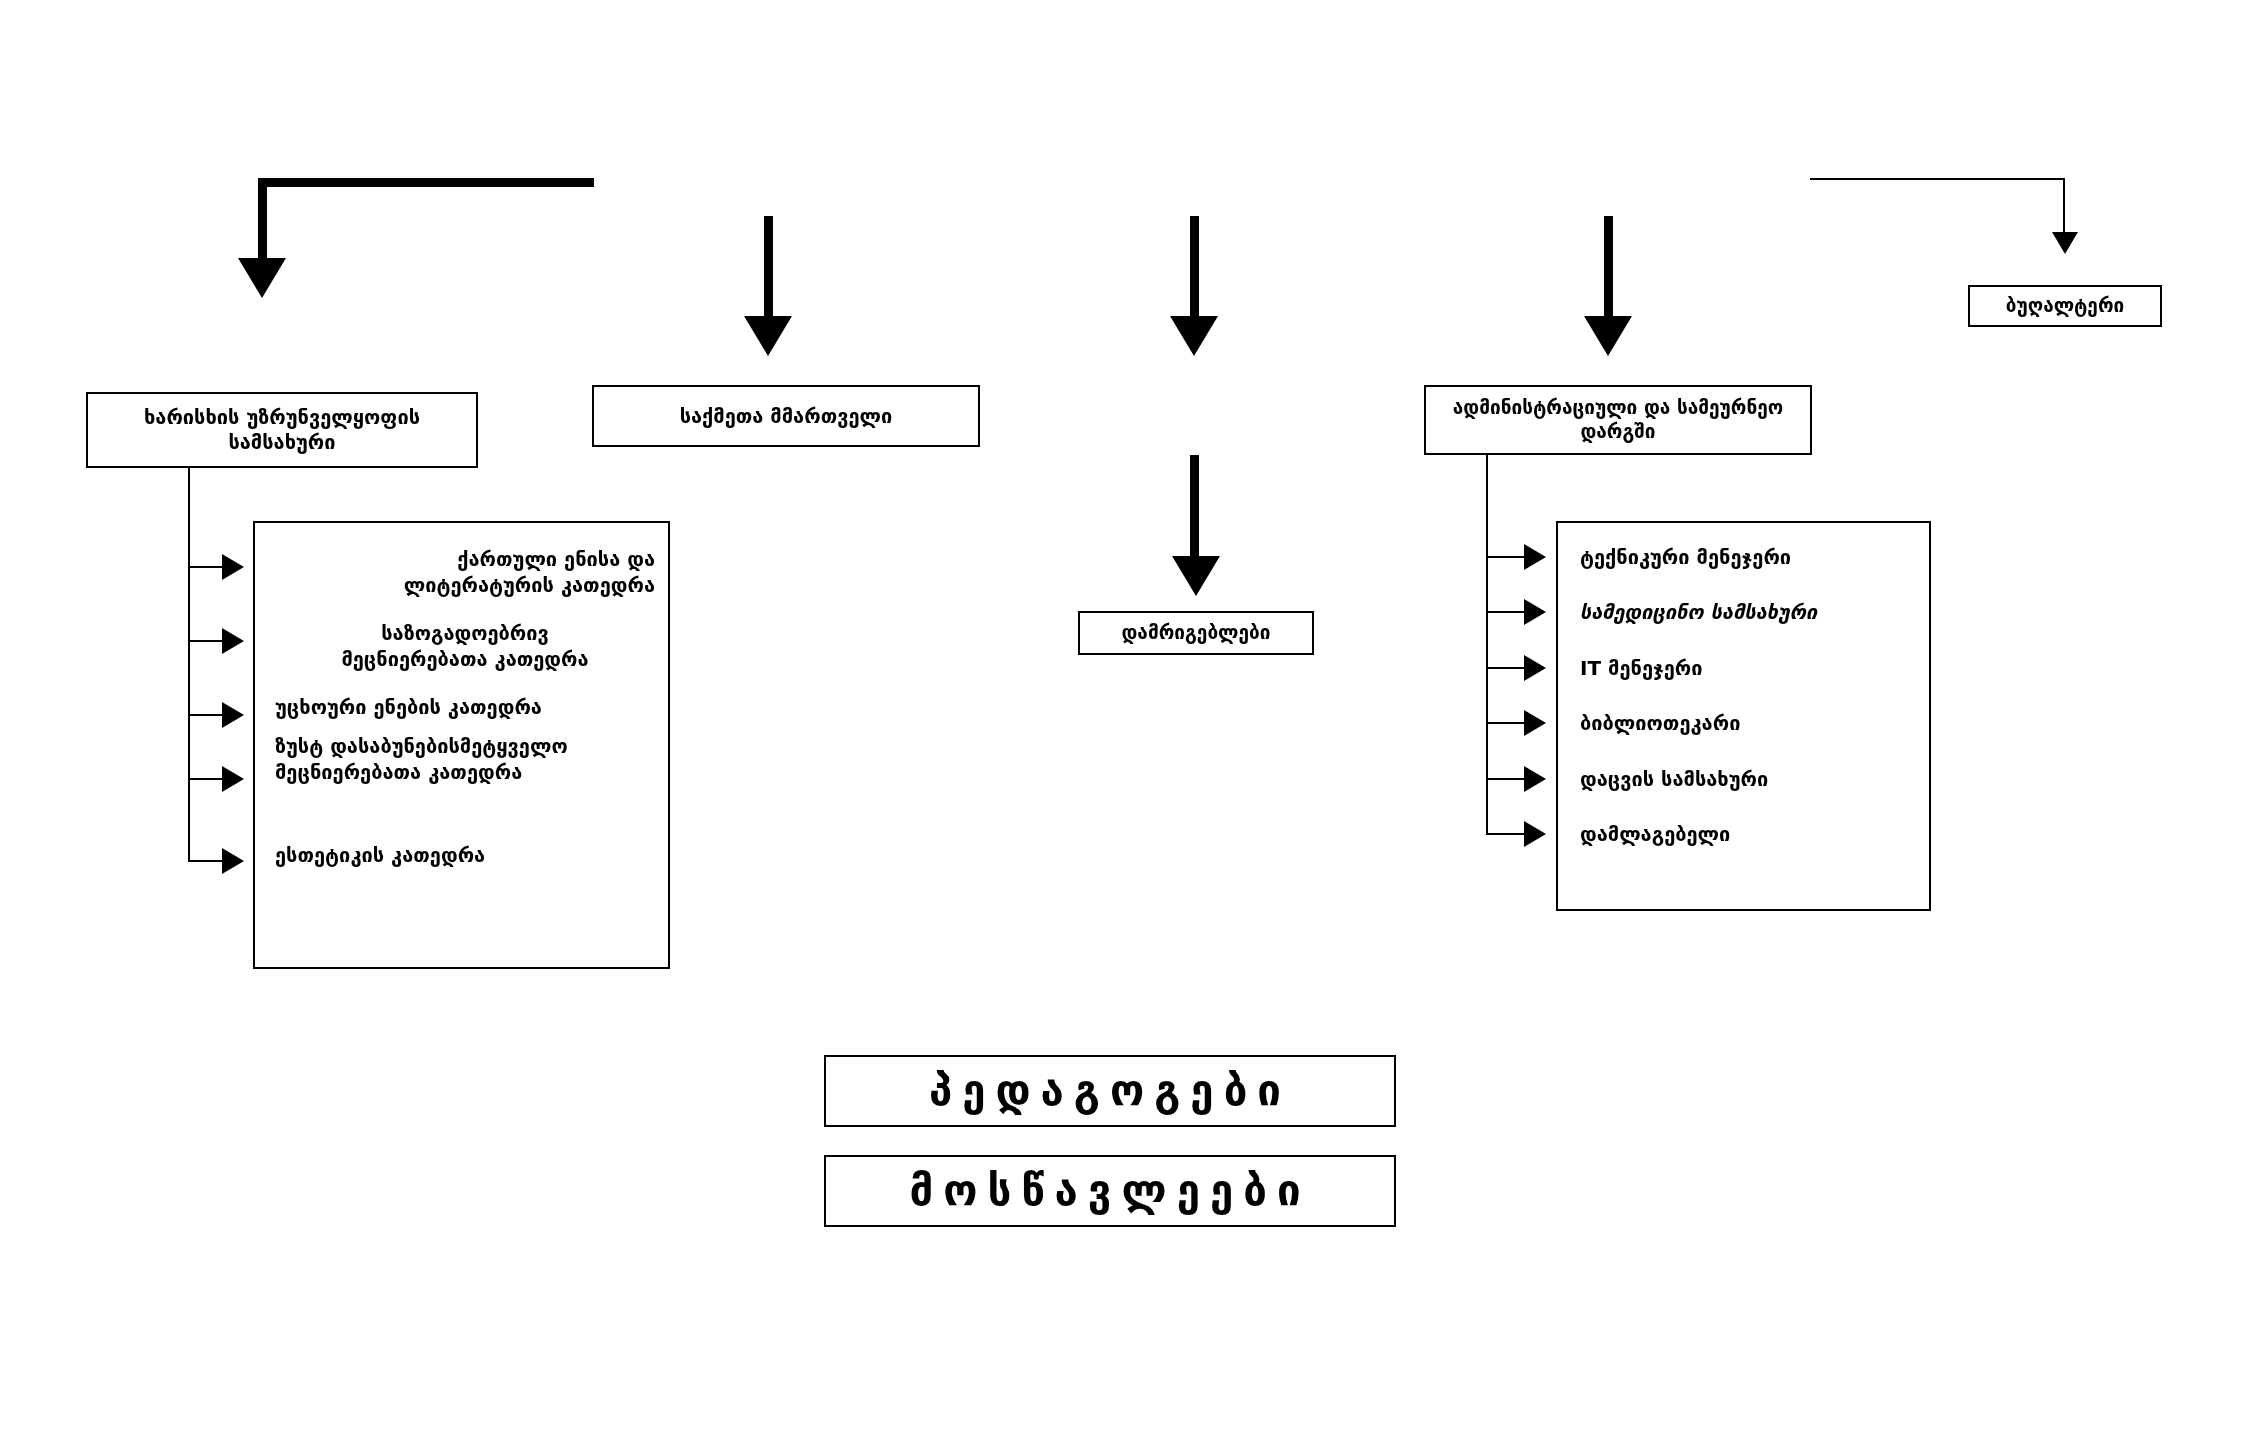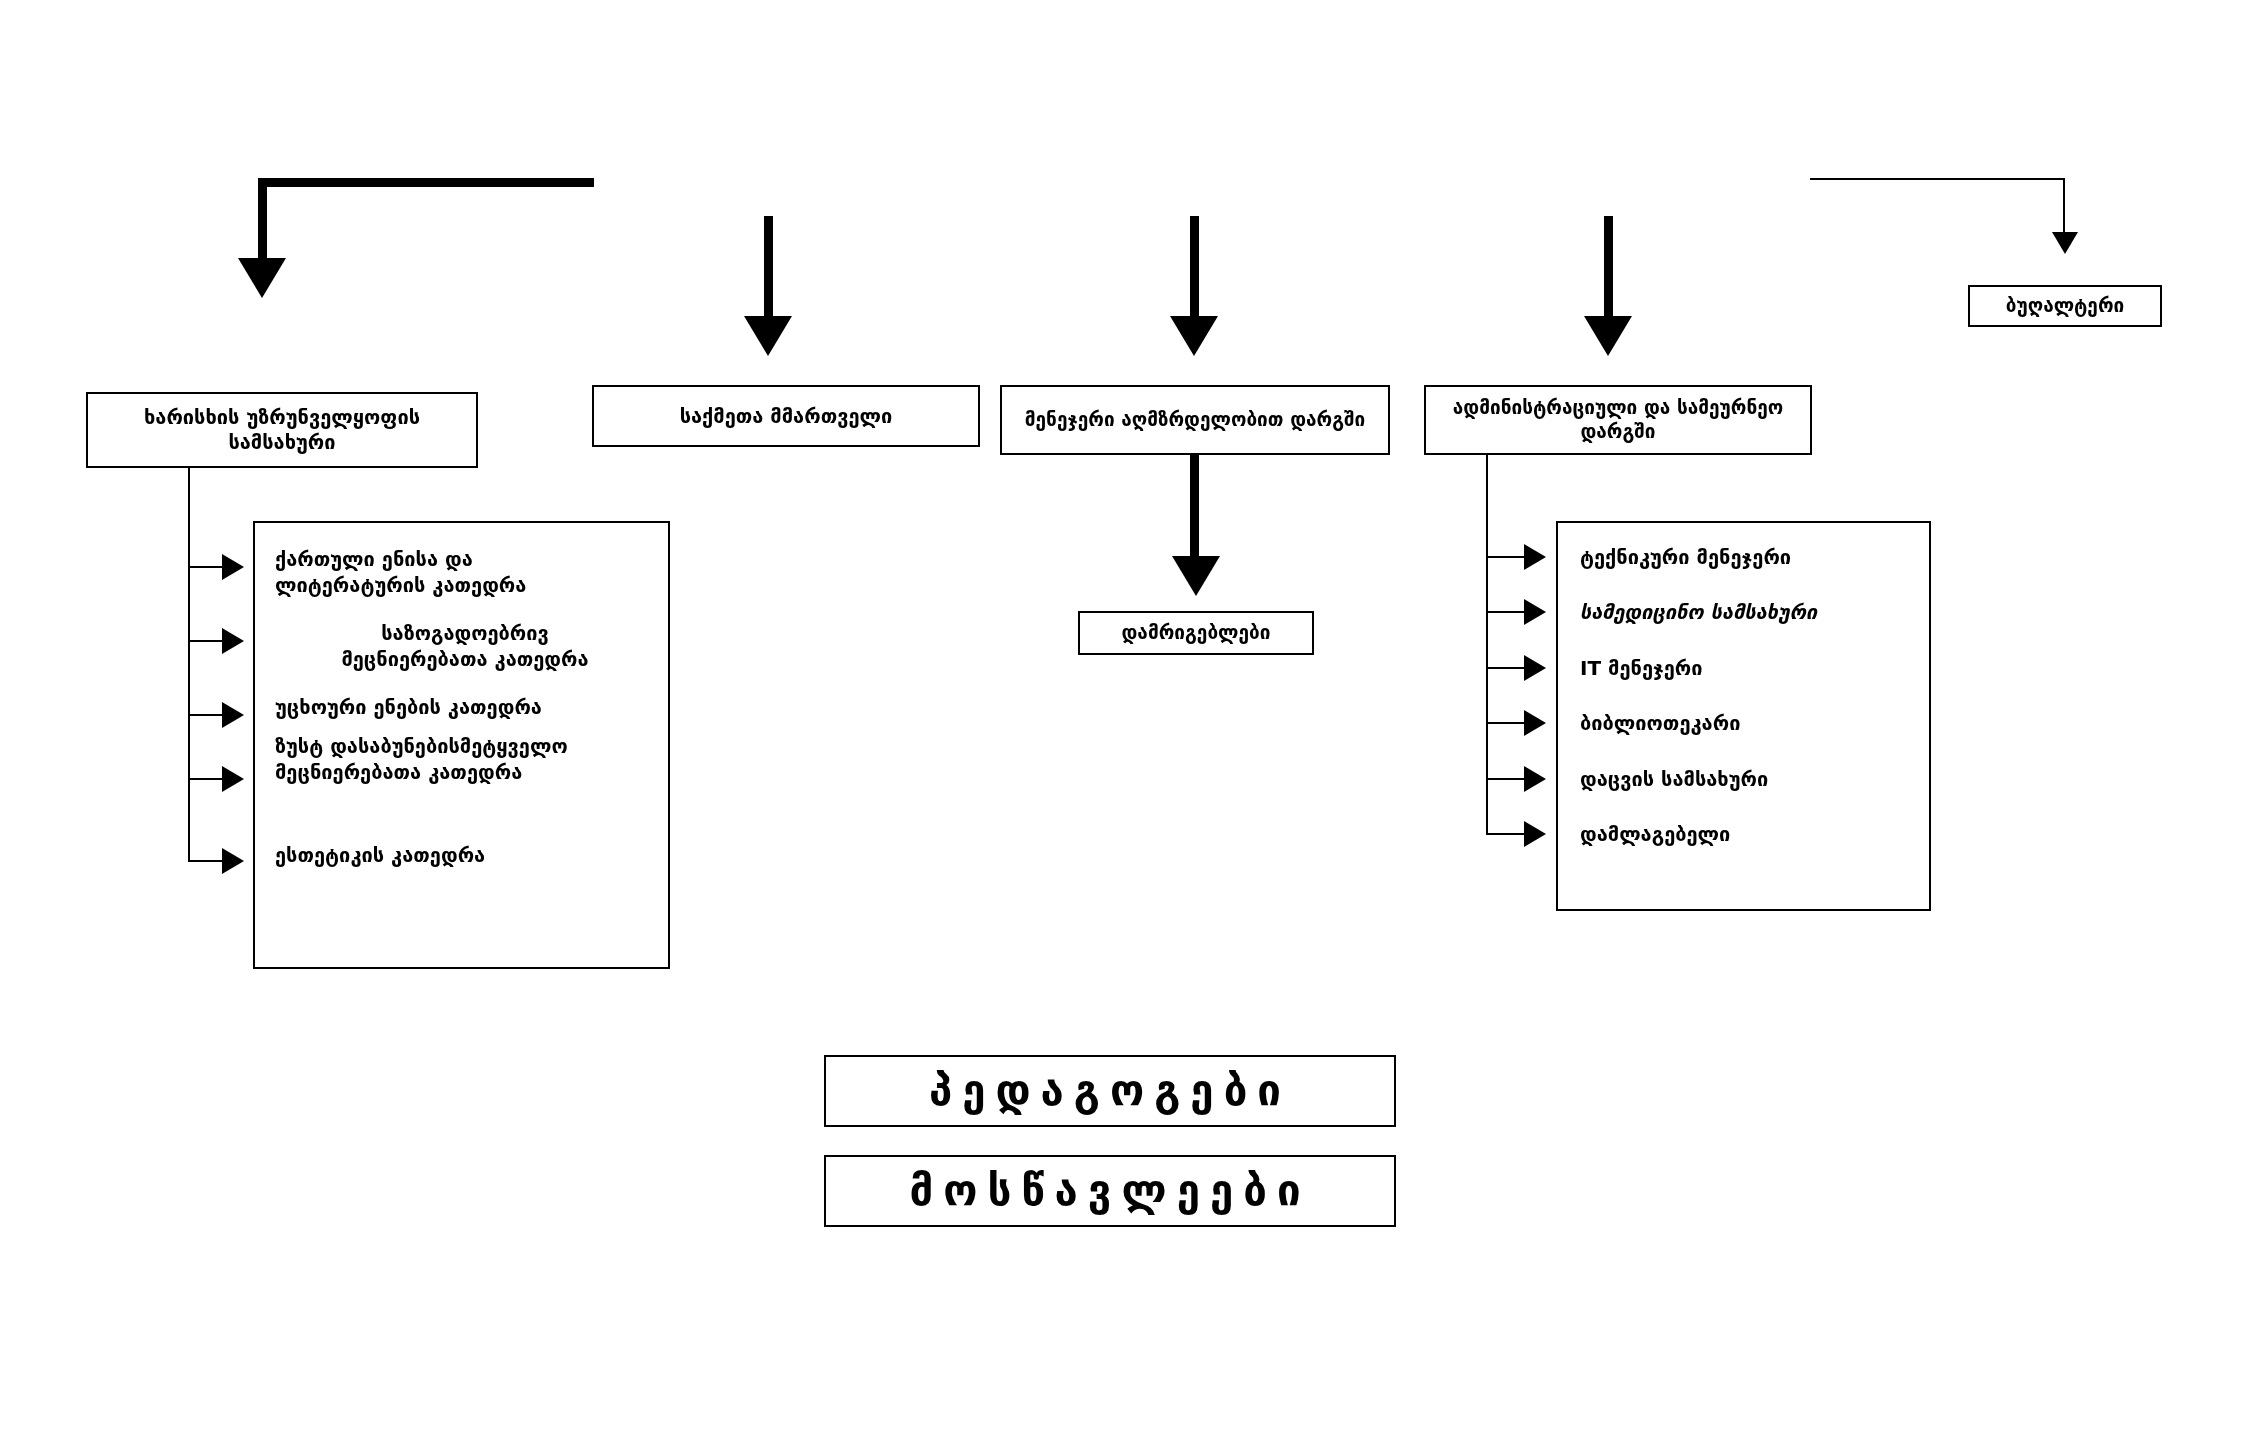--- a/index.html
+++ b/index.html
@@ -199,21 +199,20 @@
   <div class="arrow-down" style="left:1584px; top:316px;"></div>
 
   <div class="thin-line-h" style="left:1810px; top:178px; width:255px;"></div>
   <div class="thin-line-v" style="left:2063px; top:178px; height:58px;"></div>
   <div class="arrow-down small" style="left:2052px; top:232px;"></div>
 
   <div class="box" id="dept-hr">ხარისხის უზრუნველყოფის სამსახური</div>
 
   <div class="box" id="dept-affairs">საქმეთა მმართველი</div>
 
-  <div class="box" id="dept-manager">მენეჯერი აღმზრდელობით დარგში</div>
 
   <div class="box" id="dept-admin">ადმინისტრაციული და სამეურნეო დარგში</div>
 
   <div class="box" id="accountant">ბუღალტერი</div>
 
   <div class="line-v thick" style="left:1190px; top:455px; height:110px;"></div>
   <div class="arrow-down" style="left:1172px; top:556px;"></div>
 
   <div class="box" id="founders">დამრიგებლები</div>
 
@@ -228,21 +227,21 @@
   <div class="thin-line-h" style="left:188px; top:714px; width:37px;"></div>
   <div class="arrow-right" style="left:222px; top:702px;"></div>
 
   <div class="thin-line-h" style="left:188px; top:778px; width:37px;"></div>
   <div class="arrow-right" style="left:222px; top:766px;"></div>
 
   <div class="thin-line-h" style="left:188px; top:860px; width:37px;"></div>
   <div class="arrow-right" style="left:222px; top:848px;"></div>
 
   <div class="listbox" id="chairs-box">
-    <div class="list-item" style="left:20px; top:24px; width:380px;">ქართული ენისა და
+    <div class="list-item" style="left:20px; top:24px; width:380px;text-align:right;">ქართული ენისა და
 ლიტერატურის კათედრა</div>
     <div class="list-item" style="left:20px; top:98px; width:380px;text-align:center;">საზოგადოებრივ
 მეცნიერებათა კათედრა</div>
     <div class="list-item" style="left:20px; top:172px; width:380px;">უცხოური ენების კათედრა</div>
     <div class="list-item" style="left:20px; top:211px; width:380px;">ზუსტ დასაბუნებისმეტყველო
 მეცნიერებათა კათედრა</div>
     <div class="list-item" style="left:20px; top:320px; width:380px;">ესთეტიკის კათედრა</div>
   </div>
 
   <div class="thin-line-v" style="left:1486px; top:455px; height:380px;"></div>

